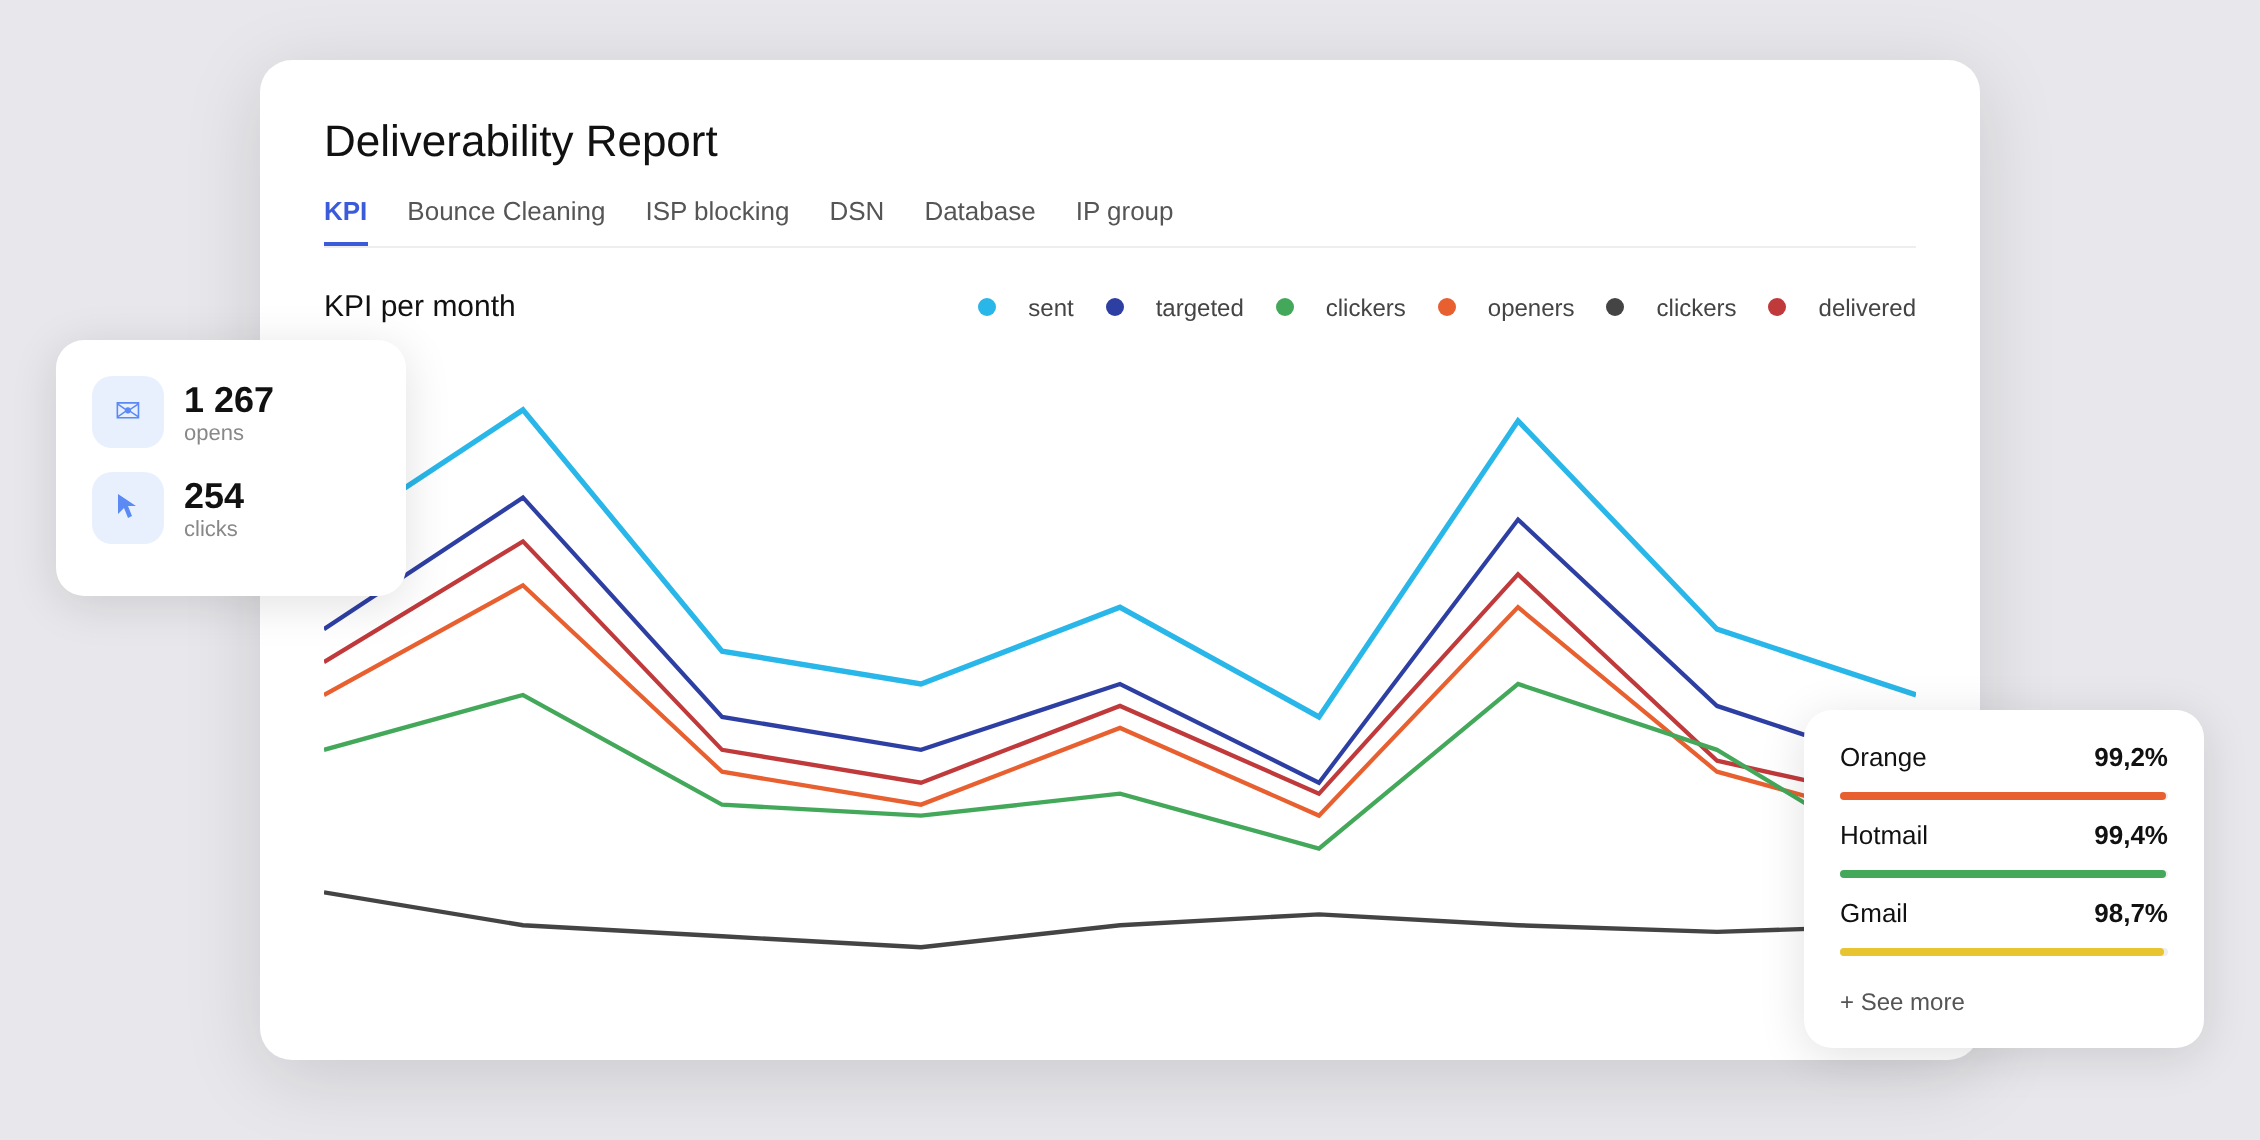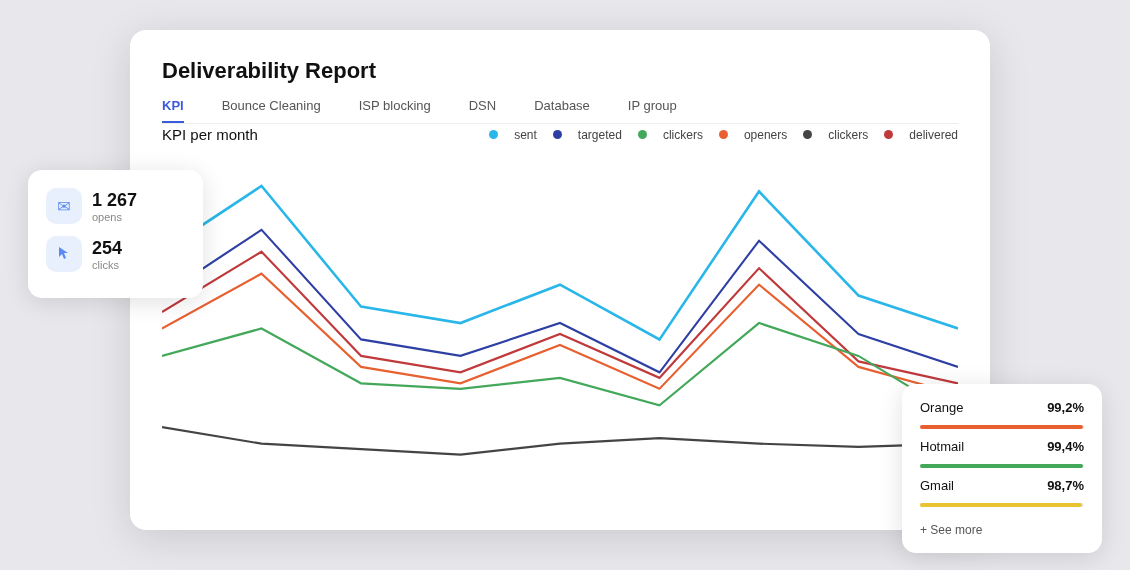--- a/index.html
+++ b/index.html
@@ -19,30 +19,30 @@
       width: 860px;
       height: 500px;
       background: #fff;
       border-radius: 16px;
       box-shadow: 0 8px 40px rgba(0,0,0,0.13);
       padding: 28px 32px 20px 32px;
     }
 
     .report-title {
       font-size: 22px;
-      font-weight: 700;
+      font-weight: 400;
       color: #111;
       margin-bottom: 14px;
     }
 
     .tabs {
       display: flex;
-      gap: 38px;
+      gap: 20px;
       border-bottom: 1.5px solid #eee;
-      margin-bottom: 2px;
+      margin-bottom: 21px;
       padding-bottom: 0;
     }
 
     .tab {
       font-size: 13px;
       color: #555;
       padding-bottom: 8px;
       cursor: pointer;
       white-space: nowrap;
     }
@@ -161,21 +161,21 @@
 
     .filter-more {
       font-size: 11px;
       color: #888;
       margin-top: 5px;
     }
 
     
     .isp-card {
       position: absolute;
-      bottom: 17px;
+      bottom: 46px;
       right: 28px;
       width: 200px;
       background: #fff;
       border-radius: 14px;
       box-shadow: 0 4px 24px rgba(0,0,0,0.12);
       padding: 16px 18px;
     }
 
     .isp-row {
       display: flex;

